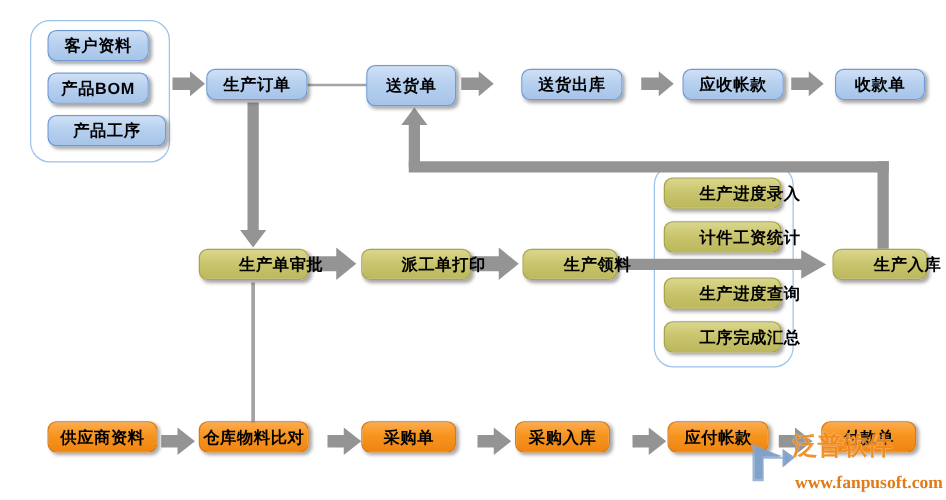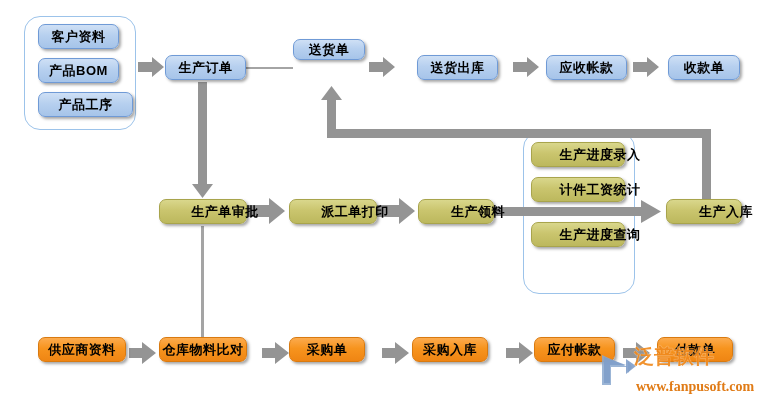--- a/index.html
+++ b/index.html
@@ -153,33 +153,34 @@
     <g fill="#949494">
       <path d="M623 348 h13 v-6 l14 11 l-14 11 v-6 h-13 z"></path>
     </g>
   </svg>
 
   <div class="node blue" style="left:38px;top:24px;width:81px;height:25px;">客户资料</div>
   <div class="node blue" style="left:38px;top:58px;width:81px;height:25px;">产品BOM</div>
   <div class="node blue" style="left:38px;top:92px;width:95px;height:25px;">产品工序</div>
 
   <div class="node blue" style="left:165px;top:55px;width:81px;height:25px;">生产订单</div>
-  <div class="node blue" style="left:293px;top:39px;width:72px;height:21px;">送货单</div>
+  <div class="node blue" style="left:293px;top:52px;width:72px;height:33px;">送货单</div>
   <div class="node blue" style="left:417px;top:55px;width:81px;height:25px;">送货出库</div>
   <div class="node blue" style="left:546px;top:55px;width:81px;height:25px;">应收帐款</div>
   <div class="node blue" style="left:668px;top:55px;width:72px;height:25px;">收款单</div>
 
   <div class="node olive" style="left:159px;top:199px;width:88px;height:25px;">生产单审批</div>
   <div class="node olive" style="left:289px;top:199px;width:88px;height:25px;">派工单打印</div>
   <div class="node olive" style="left:418px;top:199px;width:76px;height:25px;">生产领料</div>
   <div class="node olive" style="left:666px;top:199px;width:76px;height:25px;">生产入库</div>
 
   <div class="node olive" style="left:531px;top:142px;width:94px;height:25px;">生产进度录入</div>
   <div class="node olive" style="left:531px;top:177px;width:94px;height:25px;">计件工资统计</div>
   <div class="node olive" style="left:531px;top:222px;width:94px;height:25px;">生产进度查询</div>
+  <div class="node olive" style="left:531px;top:257px;width:94px;height:25px;">工序完成汇总</div>
 
   <div class="node orange" style="left:38px;top:337px;width:88px;height:25px;">供应商资料</div>
   <div class="node orange" style="left:159px;top:337px;width:88px;height:25px;">仓库物料比对</div>
   <div class="node orange" style="left:289px;top:337px;width:76px;height:25px;">采购单</div>
   <div class="node orange" style="left:412px;top:337px;width:76px;height:25px;">采购入库</div>
   <div class="node orange" style="left:534px;top:337px;width:81px;height:25px;">应付帐款</div>
   <div class="node orange" style="left:657px;top:337px;width:76px;height:25px;">付款单</div>
 
   <div id="watermark">
     <svg id="wm-mark" width="44" height="44" viewBox="0 0 44 44">

